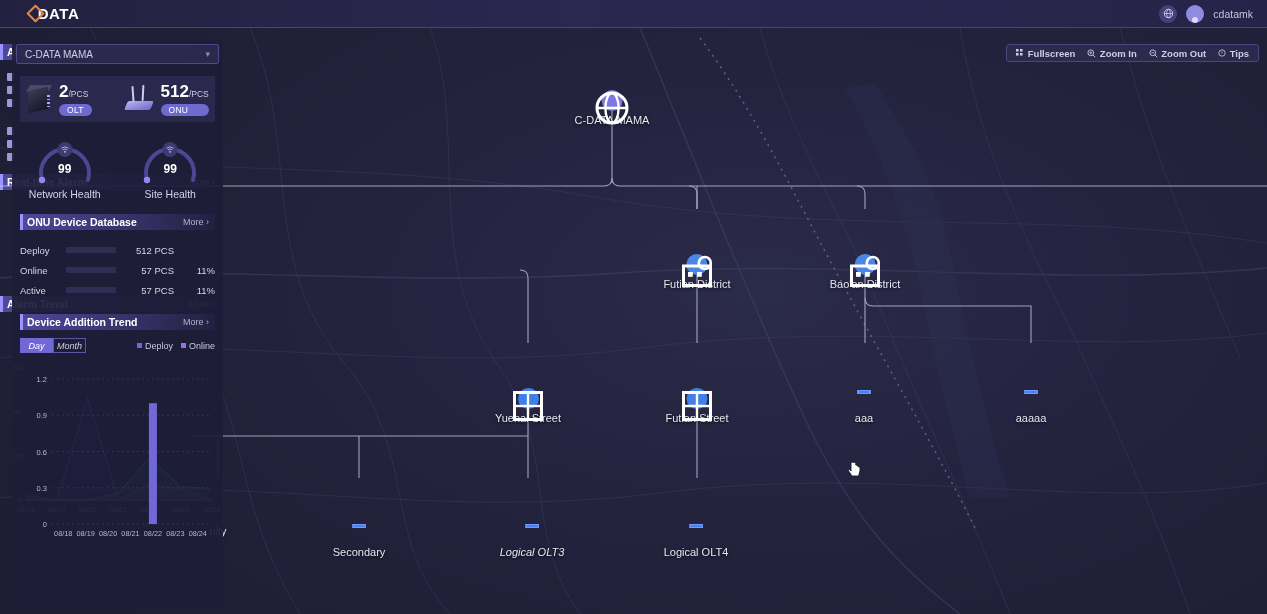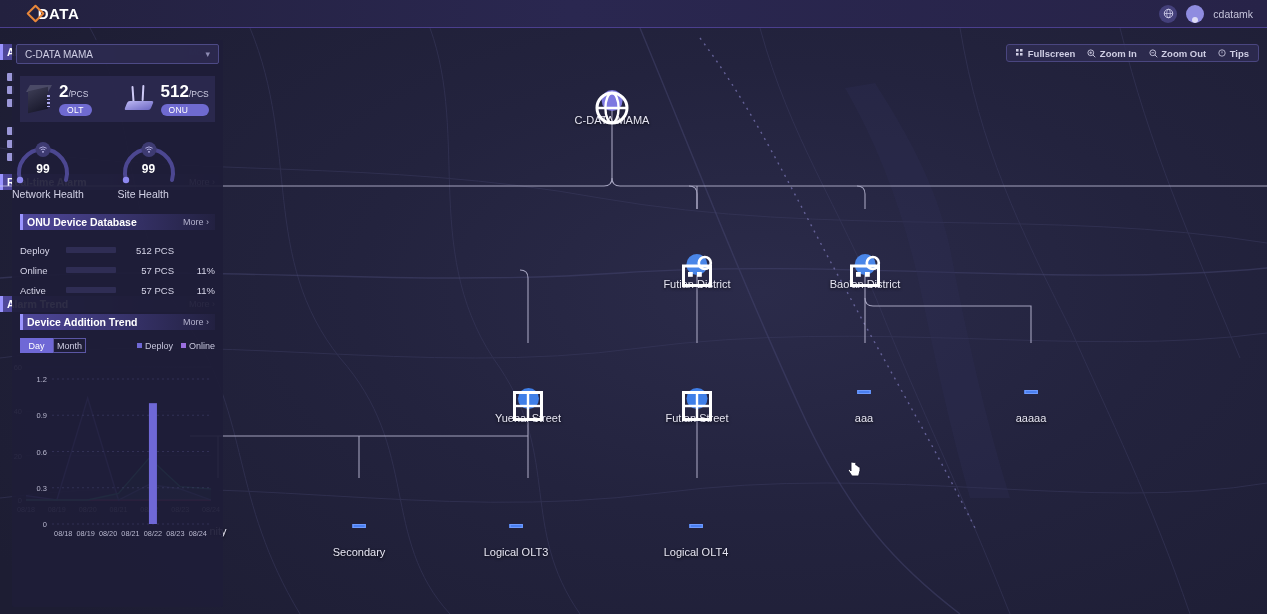--- a/index.html
+++ b/index.html
@@ -157,21 +157,21 @@
   .stat-num { font-size:17px; font-weight:bold; color:#ffffff; line-height:1; }
   .stat-unit { font-size:8.5px; color:#cfcee4; }
   .stat-badge {
     display:inline-block; margin-top:4px; padding:1px 8px; border-radius:8px;
     background:#6f6ad0; color:#ffffff; font-size:8.5px; letter-spacing:0.3px;
   }
   .stat-col { display:flex; flex-direction:column; }
   .stat-row1 { display:flex; align-items:baseline; }
 
   .gauges { display:flex; margin-top:14px; }
-  .gauge { flex:1; display:flex; flex-direction:column; align-items:flex-start; }
+  .gauge { flex:1; display:flex; flex-direction:column; align-items:center; }
   .gauge-ring { position:relative; width:62px; height:48px; }
   .gauge-val {
     position:absolute; left:0; right:0; top:26px; text-align:center;
     font-size:12px; font-weight:bold; color:#ffffff;
   }
   .gauge-cico {
     position:absolute; left:50%; top:6px; transform:translateX(-50%);
     width:15px; height:15px; border-radius:50%; background:#3e3b72;
     display:flex; align-items:center; justify-content:center;
   }
@@ -192,21 +192,21 @@
   .db-row { display:flex; align-items:center; height:20px; font-size:9.5px; }
   .db-name { width:46px; color:#d6d5e8; }
   .db-track { flex:1; height:6px; background:#2f2d54; border-radius:1px; overflow:hidden; }
   .db-fill { height:100%; }
   .db-val { width:58px; text-align:right; color:#d6d5e8; }
   .db-pct { width:26px; text-align:right; color:#d6d5e8;margin-left:15px; }
 
   .chart-tabs { margin:8px 8px 0 8px; display:flex; align-items:center; }
   .tabbtn {
     width:33px; height:15px; font-size:9px; display:flex; align-items:center; justify-content:center;
-    border:1px solid #5b56a4; color:#cfcee4; cursor:pointer; background:transparent;
+    border:1px solid #5b56a4; color:#cfcee4; cursor:pointer; background:transparent;font-style:italic;
   }
   .tabbtn.active { background:#6f68d6; color:#ffffff; border-color:#6f68d6; }
   .legend { margin-left:auto; display:flex; gap:8px; font-size:9px; color:#c9c8de; }
   .lg { display:flex; align-items:center; gap:3px; }
   .lg i { width:5px; height:5px; display:inline-block; }
 
   .chart-area { position:relative; margin:4px 2px 0 2px; }
 
   
   .alarm-counts { display:flex; align-items:center; height:40px; padding:0 2px; }
@@ -453,21 +453,21 @@
       <div class="node-ico rack">
         <div class="rack-glyph">
             <i style="top:0"></i>
             <i style="top:5"></i>
             <i style="top:10"></i>
           </div>
       </div>
       <div class="node-lbl">Secondary</div>
     </div>
 
-    <div class="node" style="left:516px; top:494px;">
+    <div class="node" style="left:532px; top:494px;font-style:italic;">
       <div class="node-ico rack">
         <div class="rack-glyph">
             <i style="top:0"></i>
             <i style="top:5"></i>
             <i style="top:10"></i>
           </div>
       </div>
       <div class="node-lbl">Logical OLT3</div>
     </div>
 

